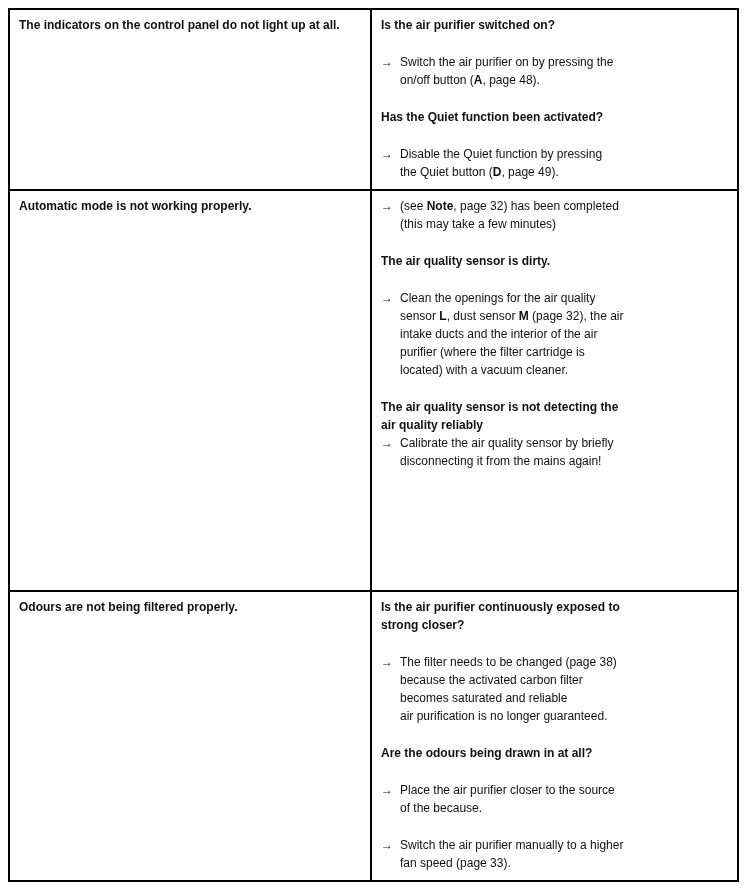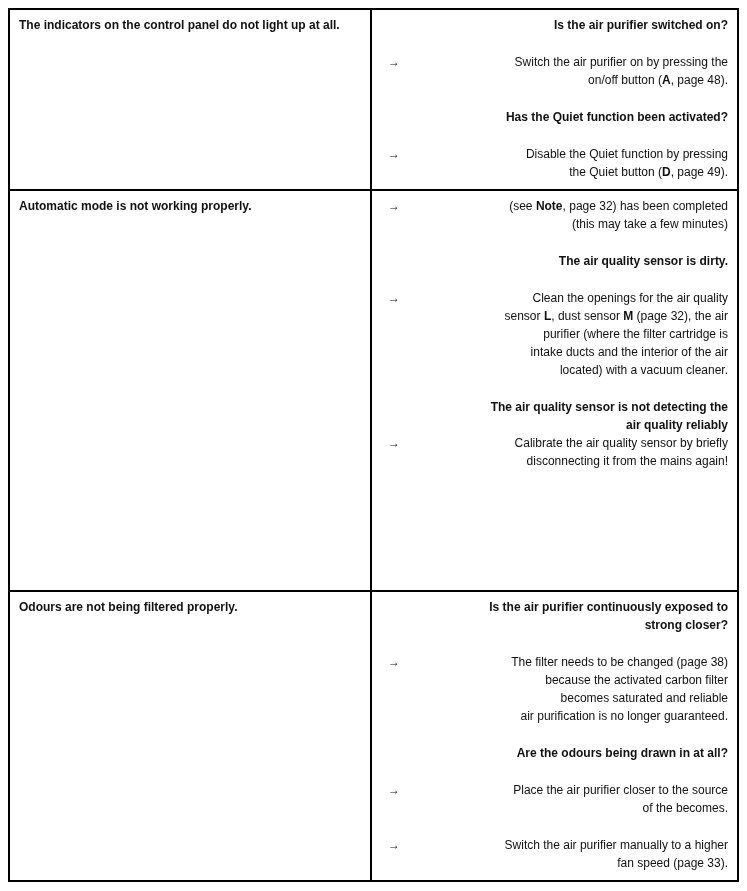--- a/index.html
+++ b/index.html
@@ -30,21 +30,21 @@
   .ts-row.r2 { min-height: 287px; }
   .cell {
     padding: 6px 9px 8px 9px;
     font-size: 12px;
     line-height: 18px;
   }
   .cell.left {
     border-right: 2px solid #000000;
     font-weight: bold;
   }
-  .item { margin-top: 19px; text-align: right; }
+  .item { margin-top: 19px; }
   .item:first-child { margin-top: 0; }
   .item.tight { margin-top: 0; }
   .item.heading { font-weight: bold; }
   .item .line { display: block; }
   .item.arrow { display: flex; align-items: flex-start; }
   .arrow-glyph {
     flex: 0 0 19px;
     width: 19px;
     display: inline-block;
   }
@@ -98,22 +98,22 @@
             </span>
           </div>
           <div class="item heading">
             <span class="line"><b>The air quality sensor is dirty.</b></span>
           </div>
           <div class="item arrow">
             <span class="arrow-glyph">→</span>
             <span class="txt">
               <span class="line"><span>Clean the openings for the air quality</span></span>
               <span class="line"><span>sensor </span><b>L</b><span>, dust sensor </span><b>M</b><span> (page 32), the air</span></span>
+              <span class="line"><span>intake ducts and the interior of the air</span></span>
               <span class="line"><span>purifier (where the filter cartridge is</span></span>
-              <span class="line"><span>intake ducts and the interior of the air</span></span>
               <span class="line"><span>located) with a vacuum cleaner.</span></span>
             </span>
           </div>
           <div class="item heading">
             <span class="line"><b>The air quality sensor is not detecting the</b></span>
             <span class="line"><b>air quality reliably</b></span>
           </div>
           <div class="item arrow tight">
             <span class="arrow-glyph">→</span>
             <span class="txt">
@@ -142,21 +142,21 @@
               <span class="line"><span>air purification is no longer guaranteed.</span></span>
             </span>
           </div>
           <div class="item heading">
             <span class="line"><b>Are the odours being drawn in at all?</b></span>
           </div>
           <div class="item arrow">
             <span class="arrow-glyph">→</span>
             <span class="txt">
               <span class="line"><span>Place the air purifier closer to the source</span></span>
-              <span class="line"><span>of the becomes.</span></span>
+              <span class="line"><span>of the because.</span></span>
             </span>
           </div>
           <div class="item arrow">
             <span class="arrow-glyph">→</span>
             <span class="txt">
               <span class="line"><span>Switch the air purifier manually to a higher</span></span>
               <span class="line"><span>fan speed (page 33).</span></span>
             </span>
           </div>
         </div>

